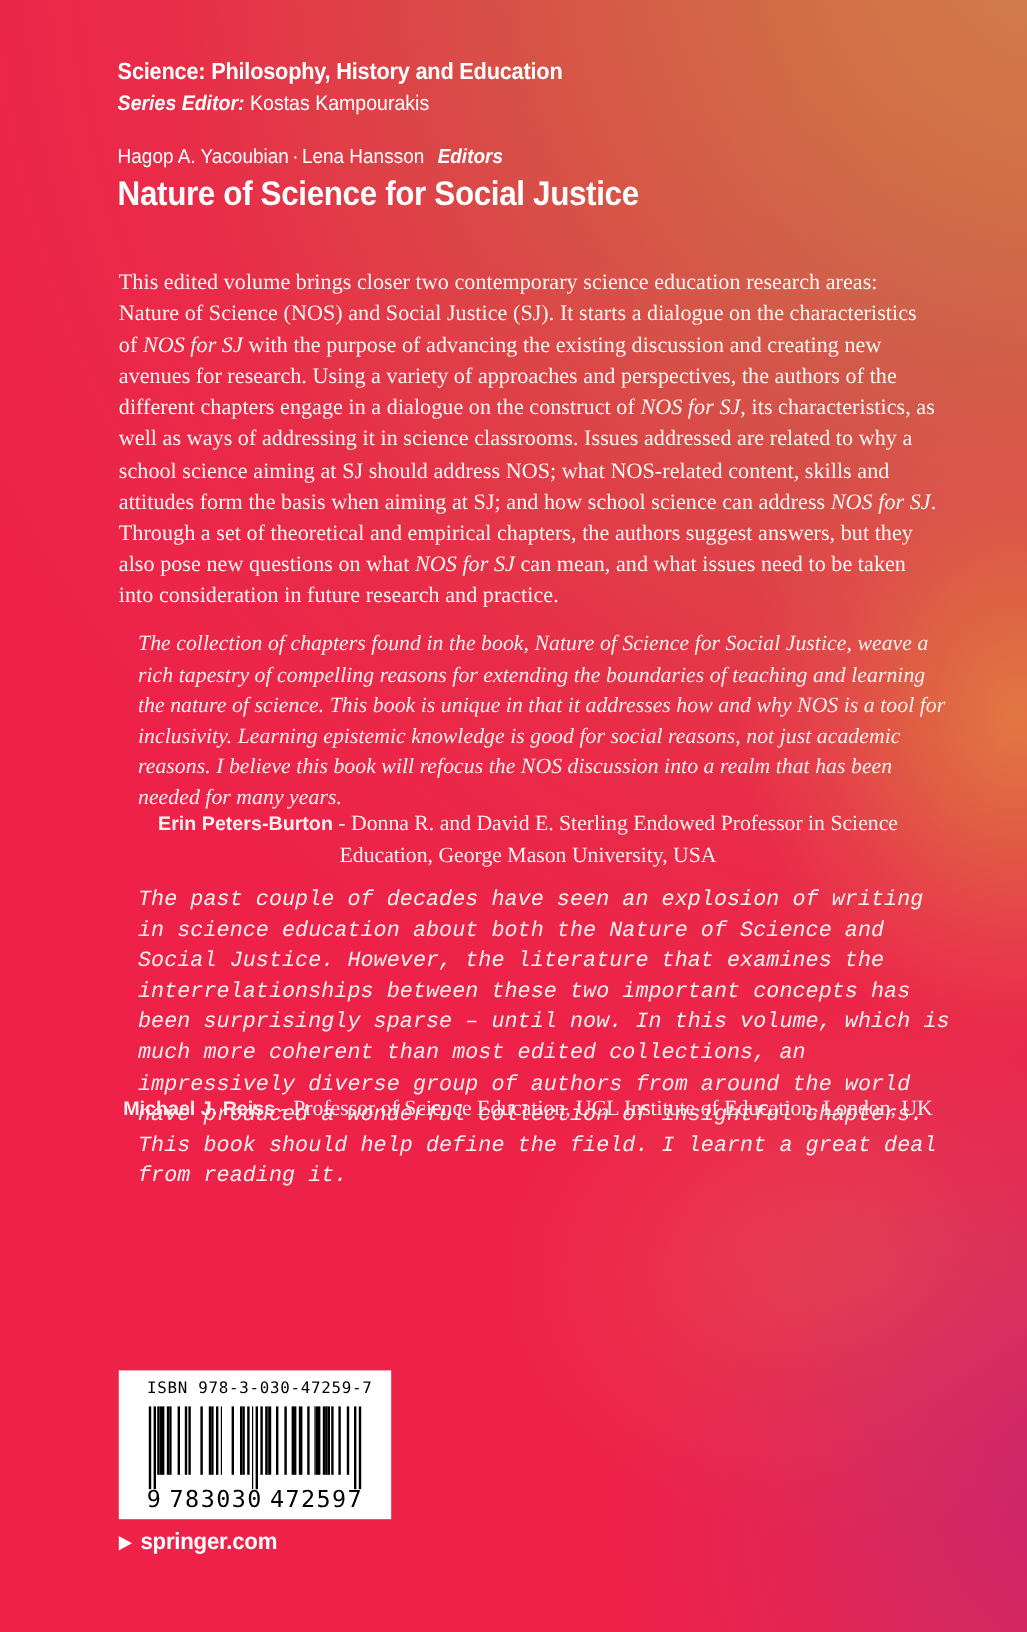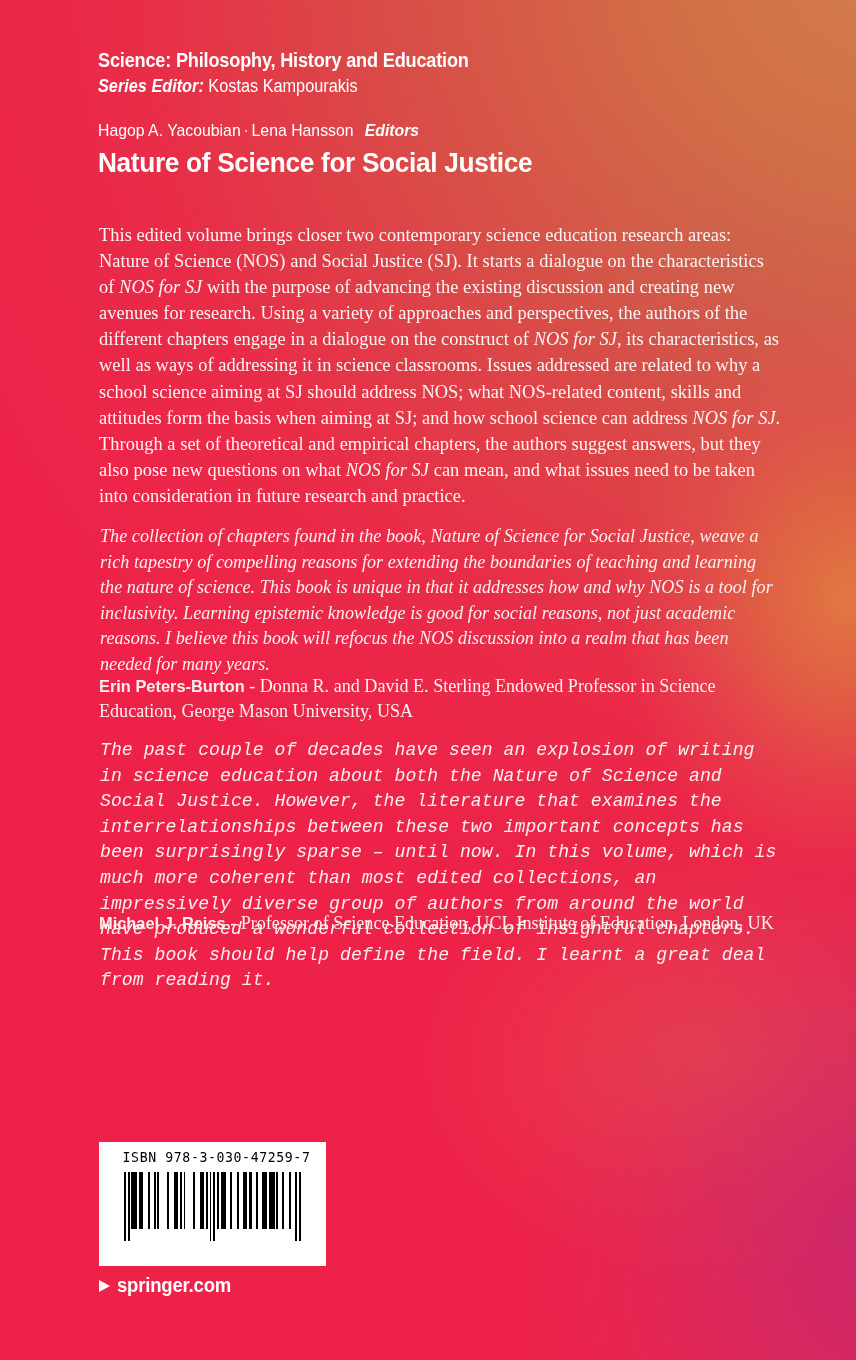--- a/index.html
+++ b/index.html
@@ -149,41 +149,41 @@
     font-size: 18.4px;
     line-height: 26.1px;
     color: #FCF4F2;
     text-align: left;
     letter-spacing: 0.05px;
   }
   .blurb em { font-style: italic; }
 
   .quote {
     position: absolute;
-    left: 100px;
+    left: 115px;
     width: 682px;
     font-family: "Liberation Serif", "DejaVu Serif", serif;
     font-style: italic;
     font-size: 18.1px;
     line-height: 25.6px;
     color: #FCEFEE;
     letter-spacing: 0.05px;
   }
   #quote-1 { top: 524px; }
   #quote-2 { top: 738px; font-family: Liberation Mono, monospace; }
 
   .attrib {
     position: absolute;
     width: 682px;
     left: 99px;
     font-family: "Liberation Serif", "DejaVu Serif", serif;
     font-size: 18.1px;
     line-height: 25.4px;
     color: #FCF0EE;
-    text-align: left;
+    text-align: center;
     font-style: normal;
   }
   #attrib-1 { top: 674px; }
   #attrib-2 { top: 911px; }
   .attrib .who {
     font-family: "Liberation Sans Narrow", "Liberation Sans", sans-serif;
     font-weight: bold;
     font-size: 16.4px;
   }
 
@@ -397,20 +397,21 @@
           <span class="bar space" style="width:1.8736842105263158px"></span>
           <span class="bar space" style="width:1.8736842105263158px"></span>
           <span class="bar space" style="width:1.8736842105263158px"></span>
           <span class="bar" style="width:1.8736842105263158px"></span>
           <span class="bar space" style="width:1.8736842105263158px"></span>
           <span class="bar space" style="width:1.8736842105263158px"></span>
           <span class="bar tall" style="width:1.8736842105263158px"></span>
           <span class="bar space tall" style="width:1.8736842105263158px"></span>
           <span class="bar tall" style="width:1.8736842105263158px"></span>
         </div>
+      <div class="ean-text"><span class="lead">9</span><span class="grp">783030</span><span>472597</span></div>
     </div>
 
     <div class="springer">
       <span class="tri"></span>
       <span class="springer-word">springer.com</span>
     </div>
 
   </div>
 </div>
 

